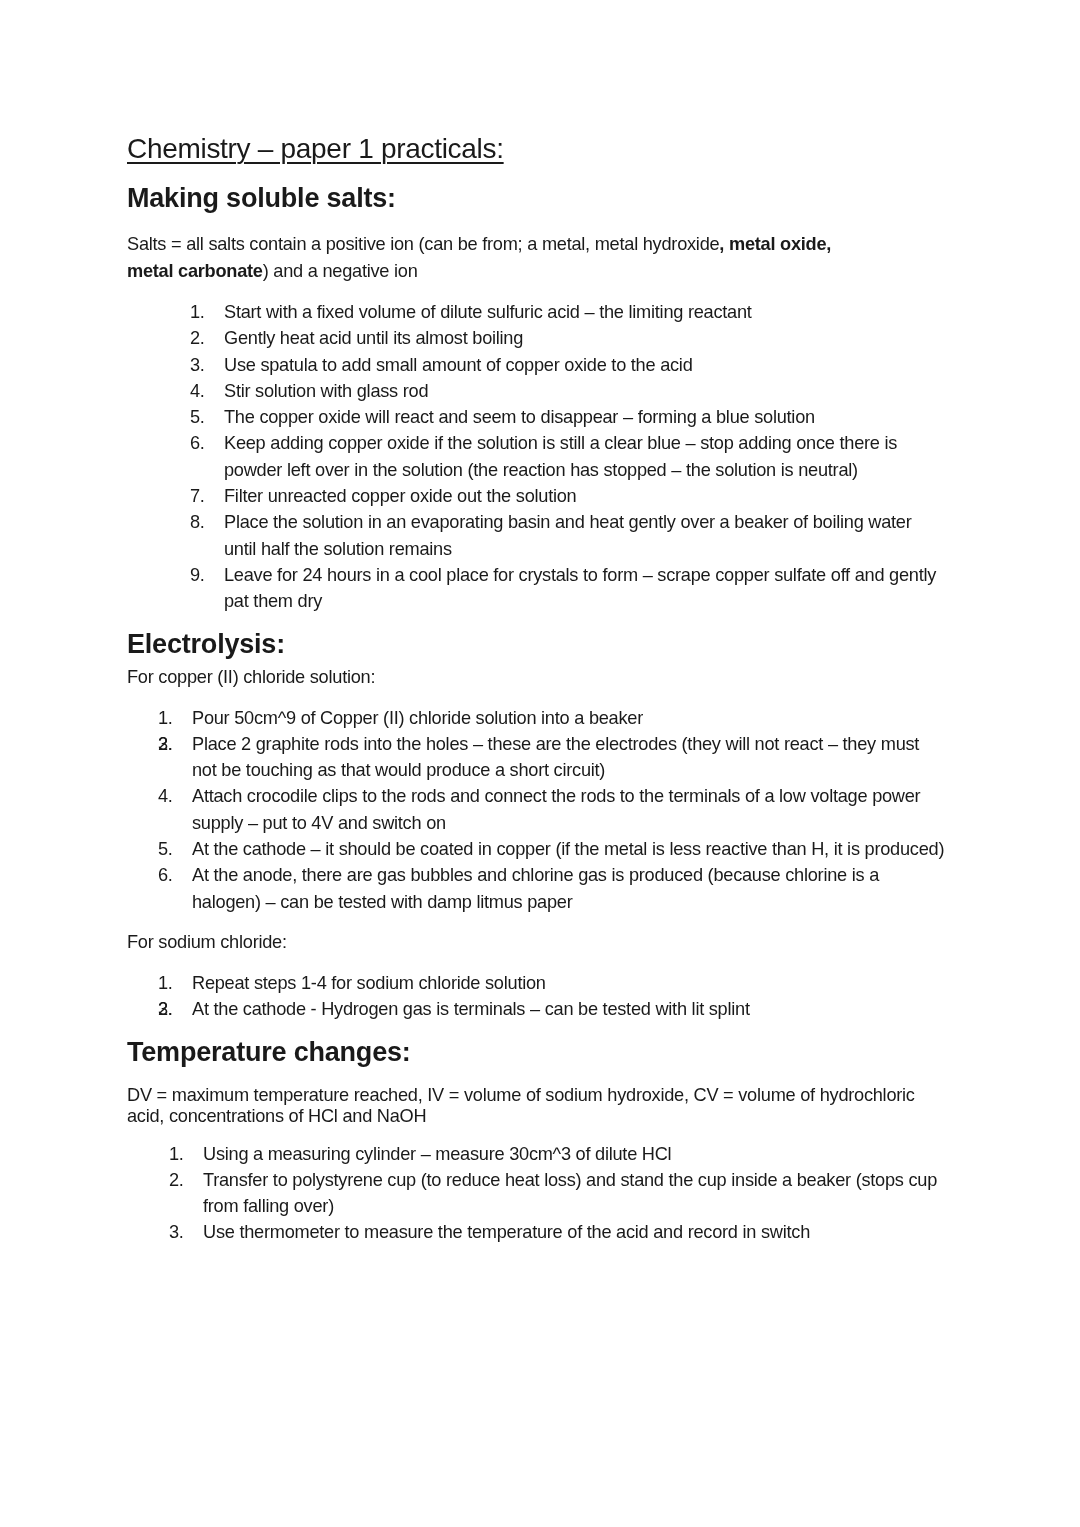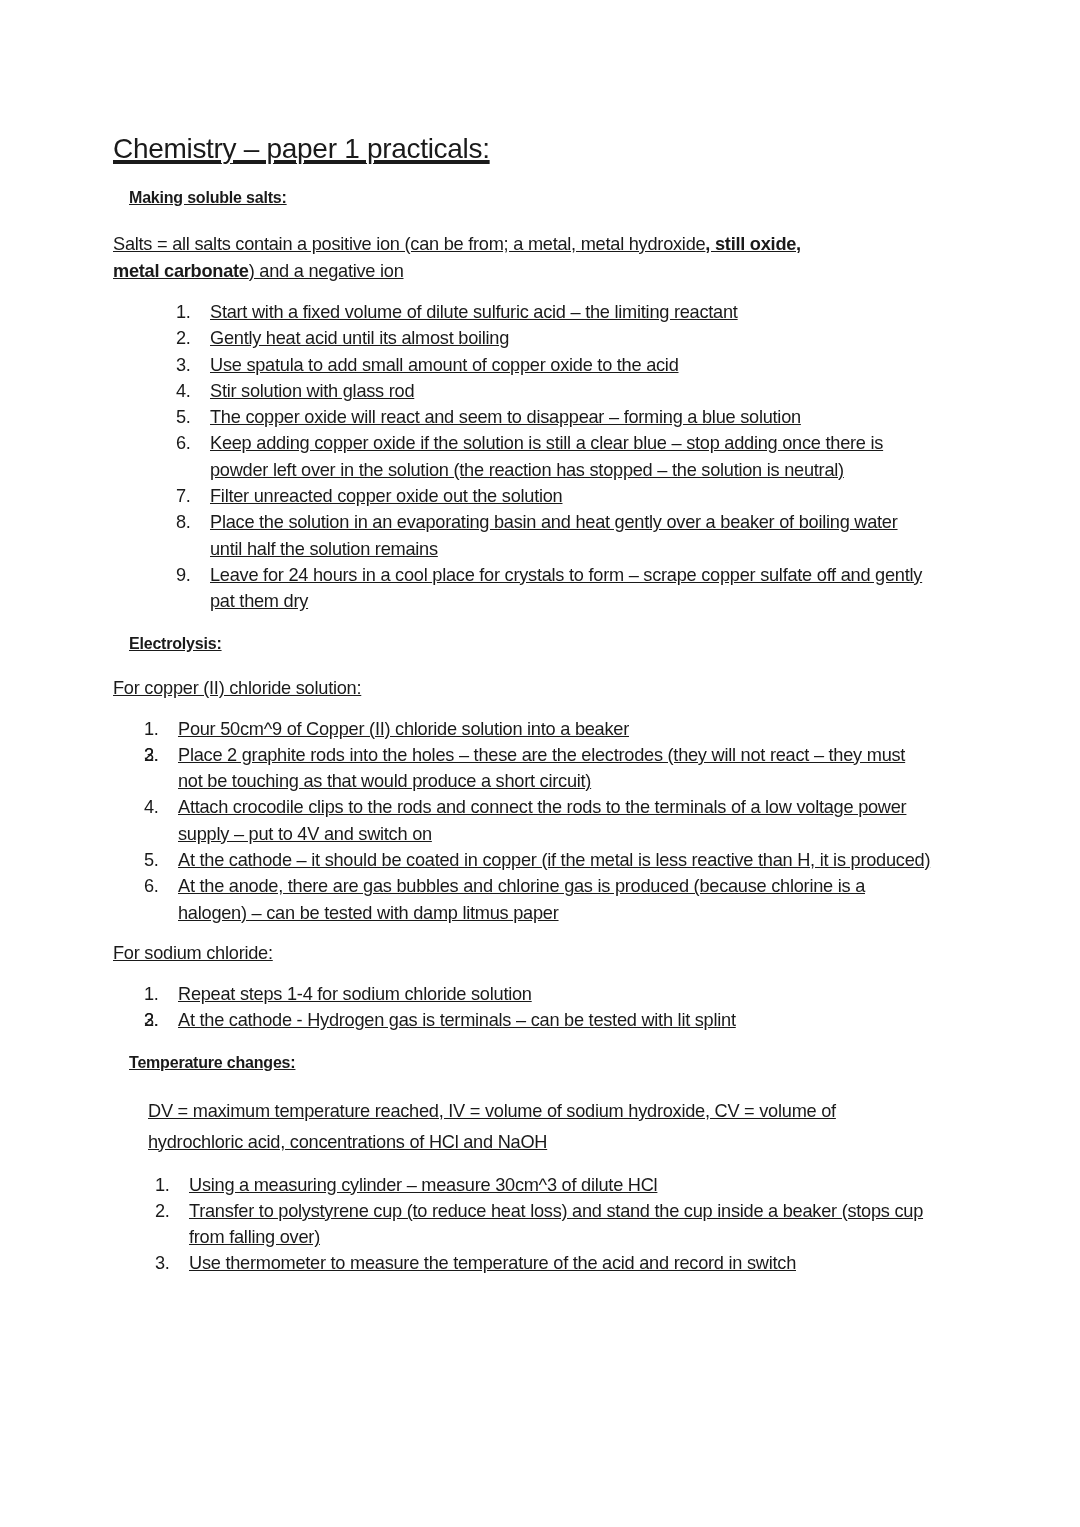--- a/index.html
+++ b/index.html
@@ -10,40 +10,39 @@
     body {
       width: 1080px;
       height: 1527px;
       position: relative;
       overflow: hidden;
       font-family: "Liberation Sans", "DejaVu Sans", sans-serif;
       color: #1a1a1a;
     }
     .page {
       position: absolute;
-      left: 113px;
+      left: 127px;
       top: 126px;
       width: 820px;
-      text-decoration: underline;
     }
     .doc-title {
       font-size: 28px;
       font-weight: normal;
       text-decoration: underline;
       text-underline-offset: 4px;
       text-decoration-thickness: 1.5px;
       margin: 0;
       height: 46px;
       line-height: 46px;
       letter-spacing: -0.3px;
     }
     .section-heading {
-      font-size: 16px;
+      font-size: 27px;
       font-weight: bold;
-      margin: 16px;
+      margin: 0;
       line-height: 30px;
       letter-spacing: -0.2px;
     }
     .para {
       font-size: 18.2px;
       line-height: 27px;
       margin: 0;
       letter-spacing: -0.25px;
     }
     .para b { font-weight: bold; }
@@ -67,33 +66,33 @@
     
     #h-salts { margin-top: 11px; }
     #p-salts { margin-top: 18px; }
     #list-salts { margin-top: 14px; padding-left: 97px; }
     #h-electro { margin-top: 14px; }
     #p-copper { margin-top: 5px; }
     #list-copper { margin-top: 14px; padding-left: 65px; }
     #p-sodium { margin-top: 14px; }
     #list-sodium { margin-top: 14px; padding-left: 65px; }
     #h-temp { margin-top: 14px; }
-    #p-temp { margin-top: 18px; line-height: 31px; margin-left: 35px; }
+    #p-temp { margin-top: 18px; line-height: 21px; }
     #list-temp { margin-top: 14px; padding-left: 76px; }
   </style>
 </head>
 <body>
 
 <div class="page">
 
   <h1 class="doc-title">Chemistry – paper 1 practicals:</h1>
 
   <section>
     <h2 id="h-salts" class="section-heading">Making soluble salts:</h2>
-    <p id="p-salts" class="para"><span>Salts = all salts contain a positive ion (can be from; a metal, metal hydroxide</span><b>, still oxide,</b><br><b>metal carbonate</b><span>) and a negative ion</span></p>
+    <p id="p-salts" class="para"><span>Salts = all salts contain a positive ion (can be from; a metal, metal hydroxide</span><b>, metal oxide,</b><br><b>metal carbonate</b><span>) and a negative ion</span></p>
     <ol id="list-salts" class="steps">
       <li><span class="num">1.</span><span>Start with a fixed volume of dilute sulfuric acid – the limiting reactant</span></li>
       <li><span class="num">2.</span><span>Gently heat acid until its almost boiling</span></li>
       <li><span class="num">3.</span><span>Use spatula to add small amount of copper oxide to the acid</span></li>
       <li><span class="num">4.</span><span>Stir solution with glass rod</span></li>
       <li><span class="num">5.</span><span>The copper oxide will react and seem to disappear – forming a blue solution</span></li>
       <li><span class="num">6.</span><span>Keep adding copper oxide if the solution is still a clear blue – stop adding once there is powder left over in the solution (the reaction has stopped – the solution is neutral)</span></li>
       <li><span class="num">7.</span><span>Filter unreacted copper oxide out the solution</span></li>
       <li><span class="num">8.</span><span>Place the solution in an evaporating basin and heat gently over a beaker of boiling water until half the solution remains</span></li>
       <li><span class="num">9.</span><span>Leave for 24 hours in a cool place for crystals to form – scrape copper sulfate off and gently pat them dry</span></li>

